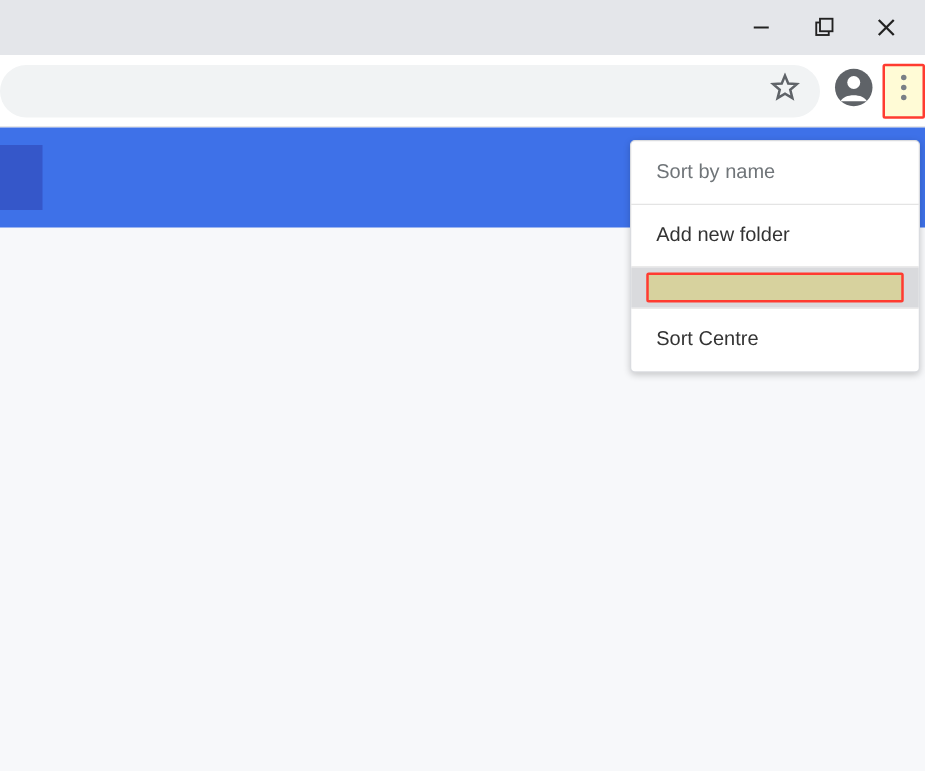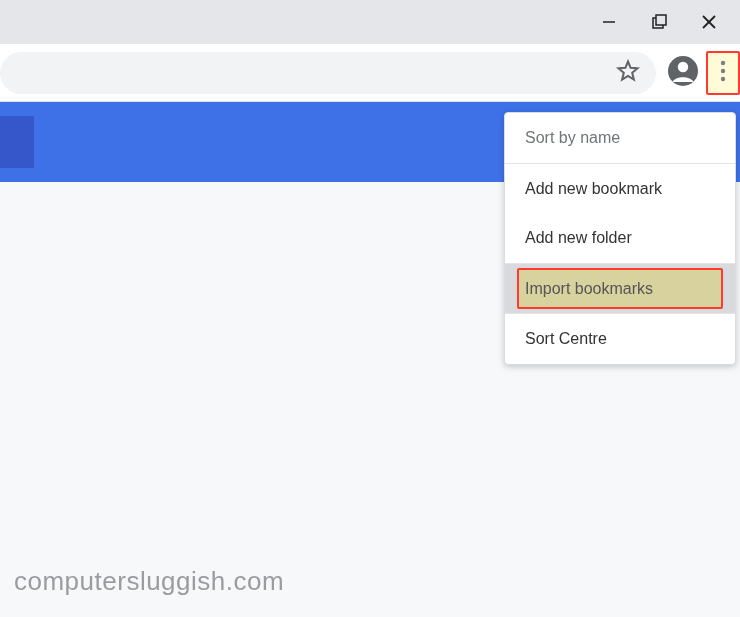--- a/index.html
+++ b/index.html
@@ -174,30 +174,25 @@
   <div class="blue-bar">
     <div class="blue-block"></div>
   </div>
 
   <div class="dropdown">
     <div class="dd-item muted">
       <span>Sort by name</span>
     </div>
     <div class="dd-sep"></div>
     <div class="dd-item">
-      <span>Add new bookmark</span>
-    </div>
-    <div class="dd-item">
       <span>Add new folder</span>
     </div>
     <div class="dd-sep"></div>
     <div class="dd-item hovered">
       <div class="hi-box"></div>
-      <span class="text">Import bookmarks</span>
     </div>
     <div class="dd-sep"></div>
     <div class="dd-item">
       <span>Sort Centre</span>
     </div>
   </div>
 
-  <div class="watermark">computersluggish.com</div>
 </div>
 
 </body></html>

